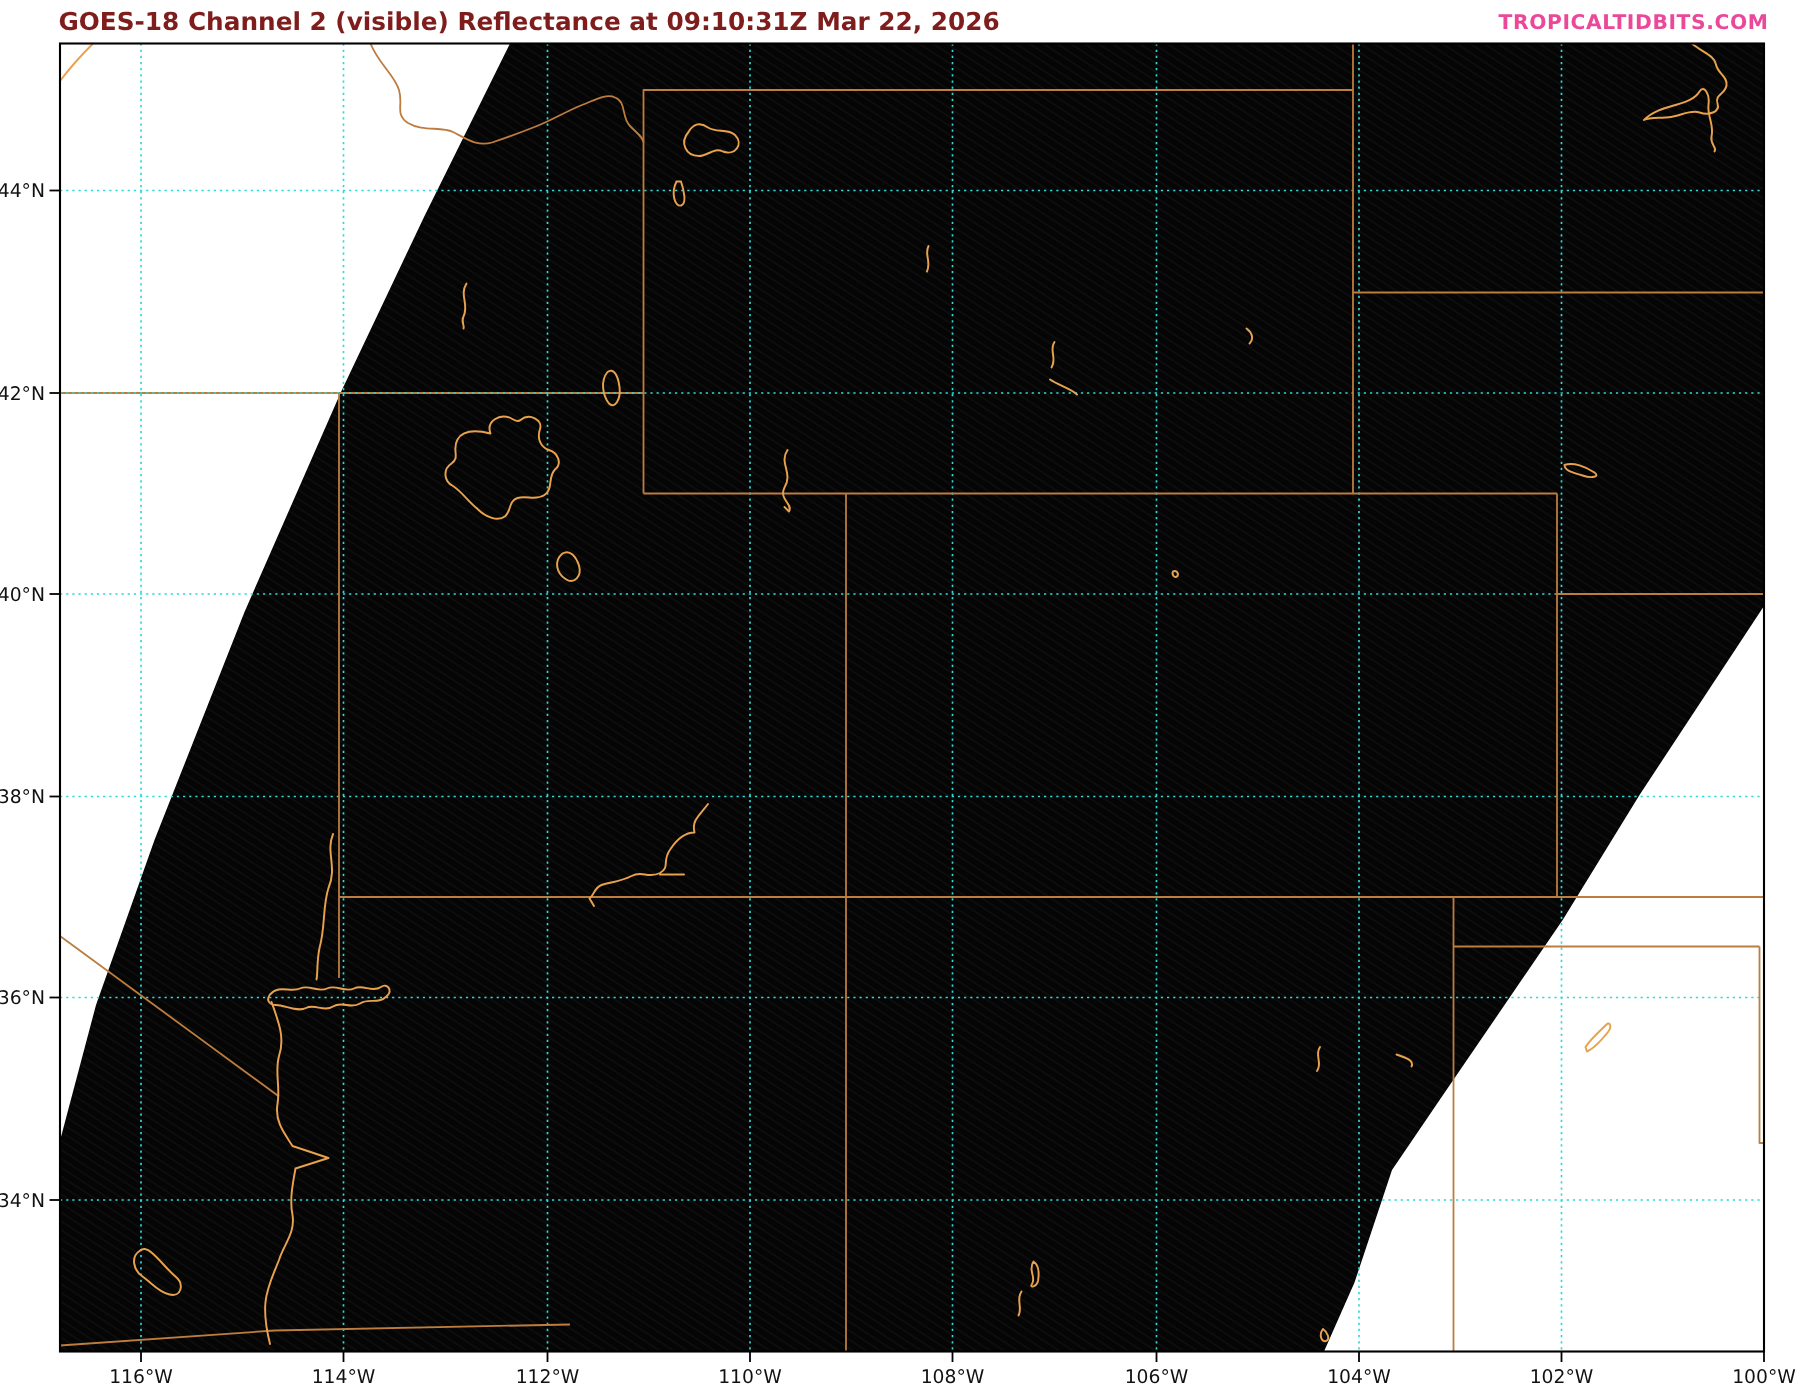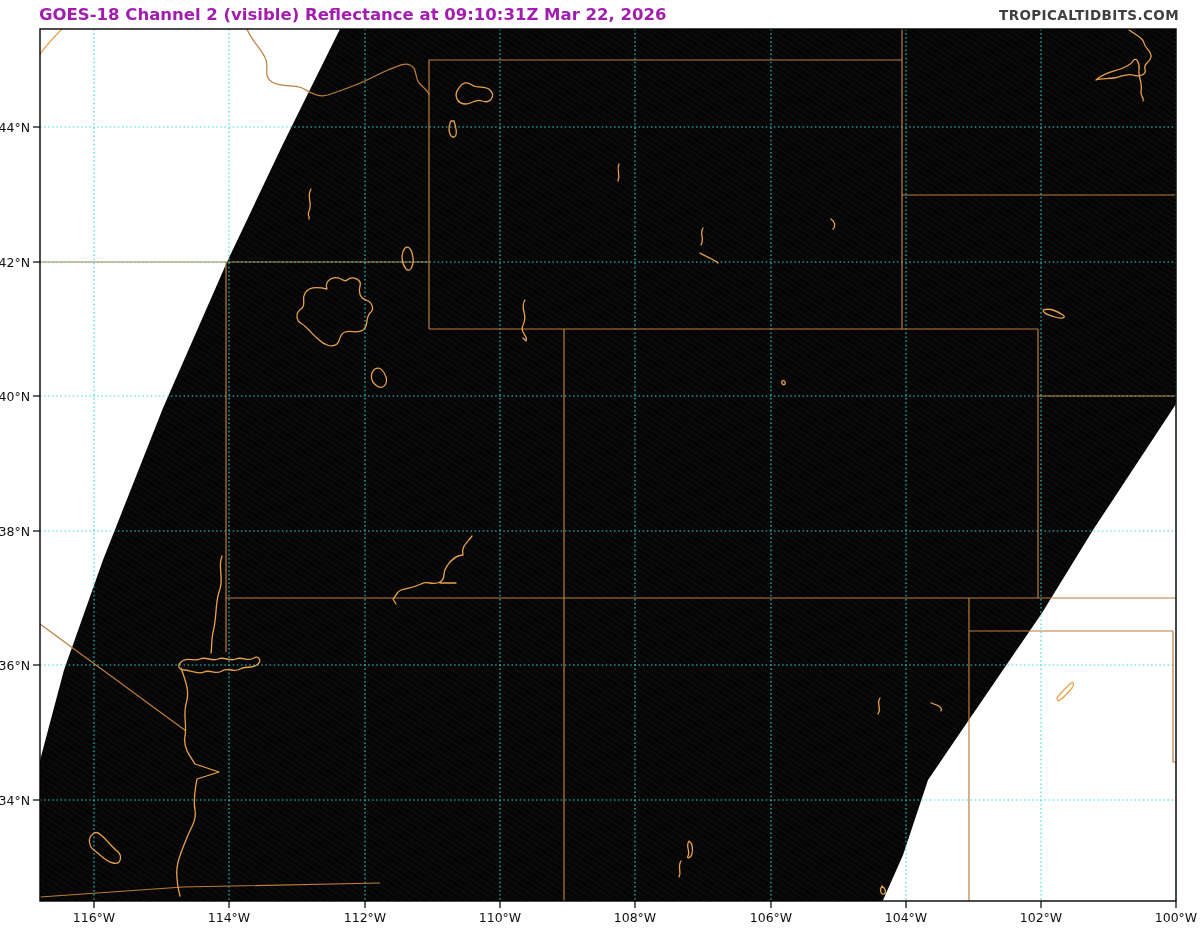--- a/index.html
+++ b/index.html
@@ -1,19 +1,19 @@
 <!DOCTYPE html>
 <html><head>
 <meta charset="utf-8">
 <style>
   html,body{margin:0;padding:0;background:#ffffff;}
   .stage{position:relative;width:1200px;height:929px;background:#ffffff;
          font-family:"DejaVu Sans","Liberation Sans",sans-serif;overflow:hidden;}
-  .title{position:absolute;left:39px;top:5px;font-size:16.5px;font-weight:bold;color:#a21caf;white-space:nowrap;}
-  .watermark{position:absolute;right:21px;top:7px;font-size:13.5px;font-weight:bold;color:#404040;letter-spacing:0.4px;white-space:nowrap;}
+  .title{position:absolute;left:39px;top:5px;font-size:16.5px;font-weight:bold;color:#7f1d1d;white-space:nowrap;}
+  .watermark{position:absolute;right:21px;top:7px;font-size:13.5px;font-weight:bold;color:#ec4899;letter-spacing:0.4px;white-space:nowrap;}
   svg{position:absolute;left:0;top:0;}
   text.xlab{font-family:"DejaVu Sans","Liberation Sans",sans-serif;font-size:12.5px;fill:#111;text-anchor:middle;}
   text.ylab{font-family:"DejaVu Sans","Liberation Sans",sans-serif;font-size:12.5px;fill:#111;text-anchor:end;}
 </style>
 </head>
 <body>
 
 <div class="stage">
   <div class="title">GOES-18 Channel 2 (visible) Reflectance at 09:10:31Z Mar 22, 2026</div>
   <div class="watermark">TROPICALTIDBITS.COM</div>

